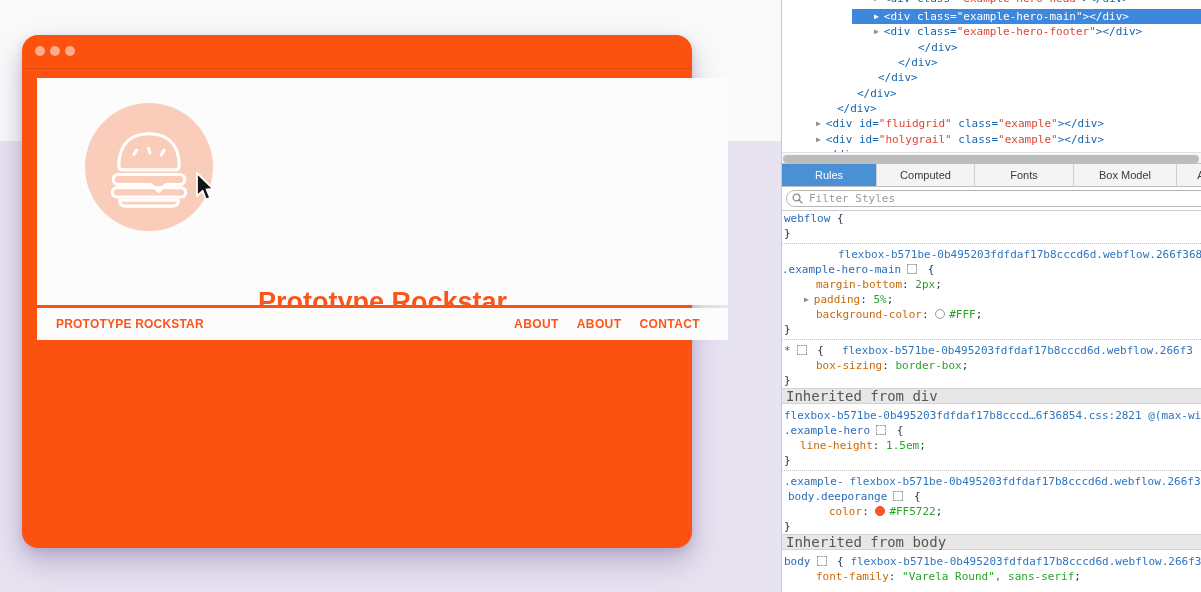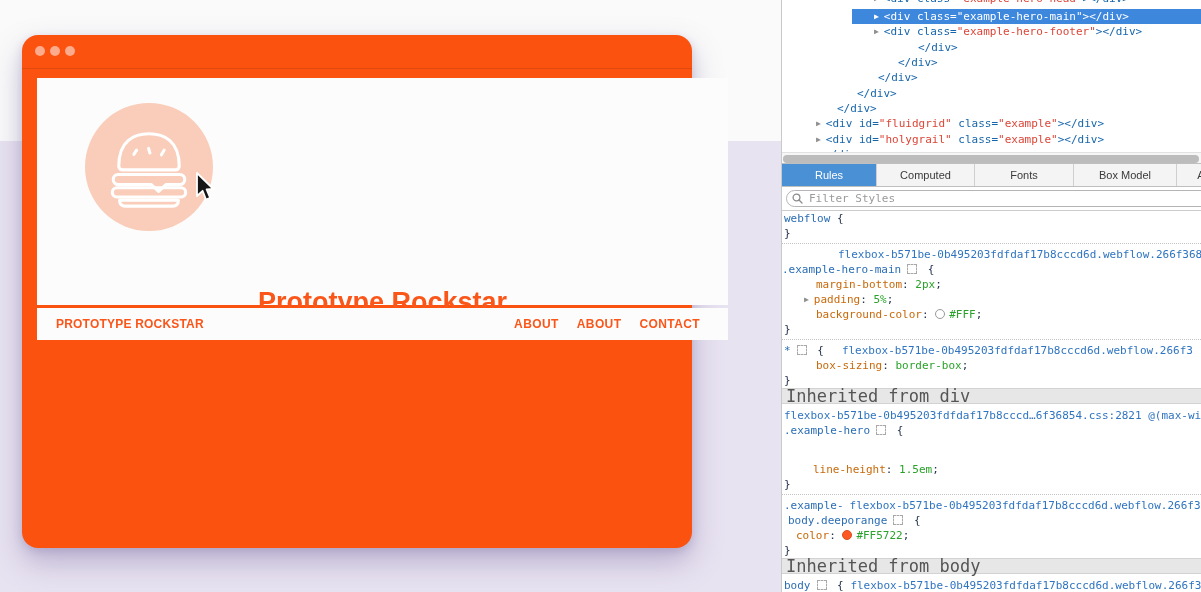--- a/index.html
+++ b/index.html
@@ -75,21 +75,21 @@
   .filterpill input::placeholder{color:#9A9A9A;}
 
   .rules{position:absolute;left:0;top:211px;right:0;bottom:0;overflow:hidden;background:#fff;}
   .cline{height:15px;line-height:15px;white-space:nowrap;box-sizing:border-box;}
   .rule.mt4{margin-top:4px;}
   .sep{height:6px;position:relative;}
   .sep::after{content:"";position:absolute;left:0;right:0;top:2px;border-top:1px dotted #C4C4C4;}
   .sec-header{
     height:16px;line-height:15px;background:#E7E7E7;color:#555;
     border-top:1px solid #D3D3D3;border-bottom:1px solid #D3D3D3;box-sizing:border-box;
-    padding-left:4px;font-size:17px;
+    padding-left:4px;font-size:14px;
   }
 
   
   .c-tag{color:#1766AB;} .c-attr{color:#1766AB;} .c-str{color:#DD4537;}
   .c-sel{color:#2A6DB5;} .c-brace{color:#26344F;} .c-plain{color:#26344F;}
   .c-prop{color:#C8690A;} .c-val{color:#28A228;} .c-link{color:#2F74C0;cursor:pointer;}
   .c-exp{color:#8F8F8F;font-size:8px;margin-right:5px;vertical-align:1px;}
   .icon-target{
     display:inline-block;width:8px;height:8px;border:1px dashed #A8A8A8;
     margin:0 4px -1px 6px;
@@ -221,28 +221,28 @@
       <div class="sep"></div>
       <div class="rule">
         <div class="cline" style="padding-left: 2px;"><span class="c-sel">*</span><span class="icon-target"></span><span class="c-brace"> {</span><span class="gap" style="width: 18px;"></span><span class="c-link">flexbox-b571be-0b495203fdfdaf17b8cccd6d.webflow.266f3</span></div>
         <div class="cline" style="padding-left: 34px;"><span class="c-prop">box-sizing</span><span class="c-plain">: </span><span class="c-val">border-box</span><span class="c-plain">;</span></div>
         <div class="cline" style="padding-left: 2px;"><span class="c-brace">}</span></div>
       </div>
       <div class="sec-header">Inherited from div</div>
       <div class="rule mt4">
         <div class="cline" style="padding-left: 2px;"><span class="c-link">flexbox-b571be-0b495203fdfdaf17b8cccd…6f36854.css:2821 @(max-wi</span></div>
         <div class="cline" style="padding-left: 2px;"><span class="c-sel">.example-hero</span><span class="icon-target"></span><span class="c-brace"> {</span></div>
-        <div class="cline" style="padding-left: 31px; margin-top: 24px;"><span class="c-prop">line-height</span><span class="c-plain">: </span><span class="c-val">1.5em</span><span class="c-plain">;</span></div>
+        <div class="cline" style="padding-left: 18px;"><span class="c-prop">line-height</span><span class="c-plain">: </span><span class="c-val">1.5em</span><span class="c-plain">;</span></div>
         <div class="cline" style="padding-left: 2px;"><span class="c-brace">}</span></div>
       </div>
       <div class="sep"></div>
       <div class="rule">
         <div class="cline" style="padding-left: 2px;"><span class="c-sel">.example-</span><span class="gap" style="width: 6px;"></span><span class="c-link">flexbox-b571be-0b495203fdfdaf17b8cccd6d.webflow.266f36</span></div>
         <div class="cline" style="padding-left: 6px;"><span class="c-sel">body.deeporange</span><span class="icon-target"></span><span class="c-brace"> {</span></div>
-        <div class="cline" style="padding-left: 14px;"><span class="c-prop">color</span><span class="c-plain">: </span><span class="swatch filled" style="background: rgb(255, 87, 34);"></span><span class="c-val">#FF5722</span><span class="c-plain">;</span></div>
+        <div class="cline" style="padding-left: 47px;"><span class="c-prop">color</span><span class="c-plain">: </span><span class="swatch filled" style="background: rgb(255, 87, 34);"></span><span class="c-val">#FF5722</span><span class="c-plain">;</span></div>
         <div class="cline" style="padding-left: 2px;"><span class="c-brace">}</span></div>
       </div>
       <div class="sec-header">Inherited from body</div>
       <div class="rule mt4">
         <div class="cline" style="padding-left: 2px;"><span class="c-sel">body</span><span class="icon-target"></span><span class="c-brace"> { </span><span class="c-link">flexbox-b571be-0b495203fdfdaf17b8cccd6d.webflow.266f3</span></div>
         <div class="cline" style="padding-left: 34px;"><span class="c-prop">font-family</span><span class="c-plain">: </span><span class="c-val">"Varela Round", sans-serif</span><span class="c-plain">;</span></div>
       </div>
     </div>
 </div>
 

